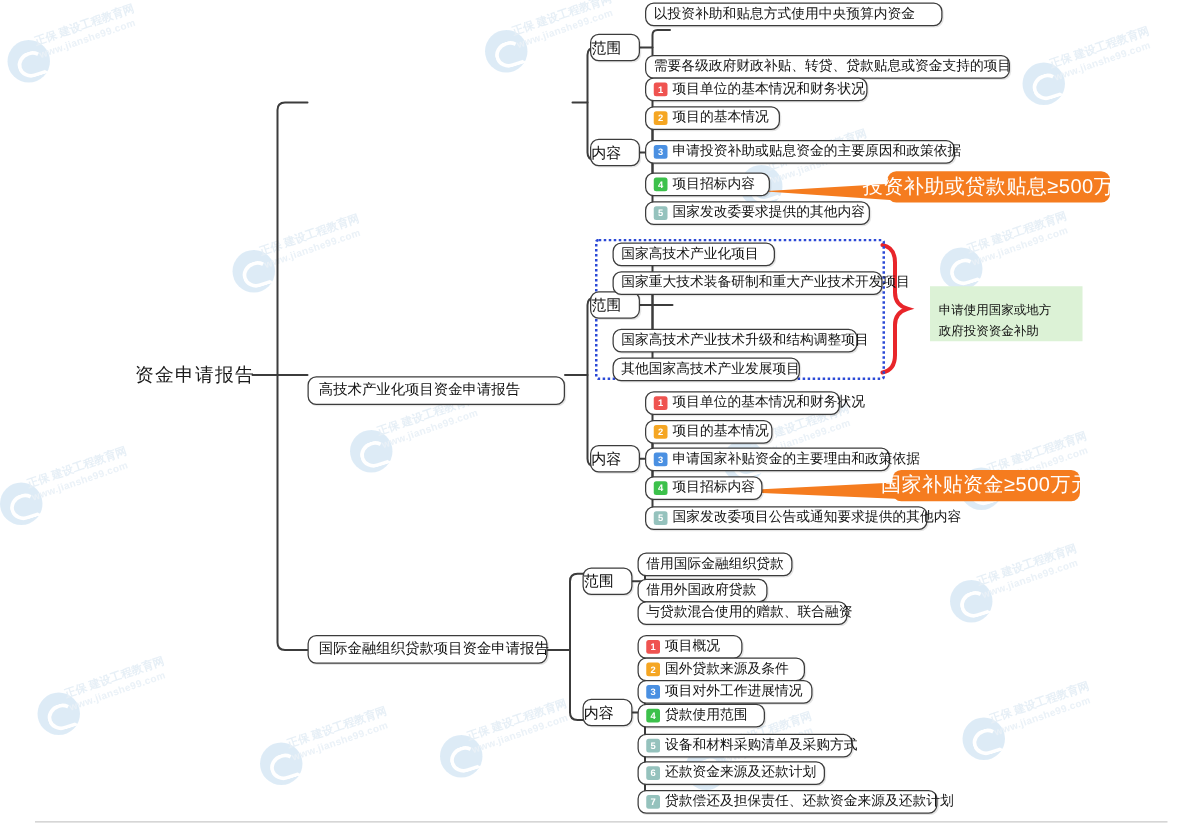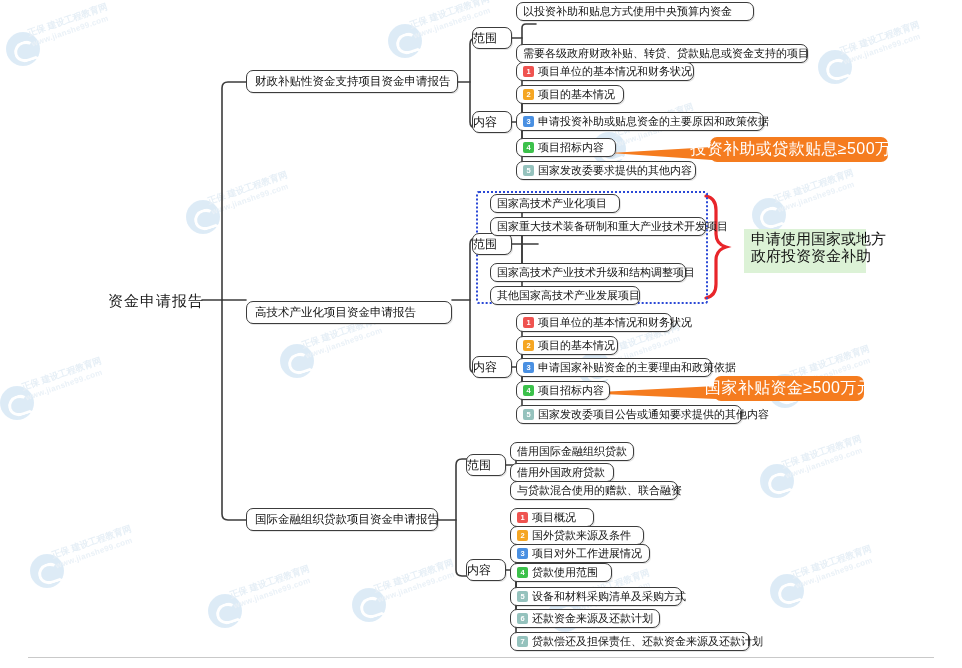--- a/index.html
+++ b/index.html
@@ -87,22 +87,22 @@
     color:#ffffff;
     border-radius:7px;
     font-size:16px;
     display:flex;align-items:center;justify-content:center;
     padding:0 10px;white-space:nowrap;
     letter-spacing:.4px;
   }
   .note-green{
     position:absolute;box-sizing:border-box;
     background:#dcf2d6;color:#111111;
-    font-size:15px;line-height:17px;
-    padding:1px 7px;white-space:nowrap;
+    font-size:10px;line-height:17px;
+    padding:11px 7px;white-space:nowrap;
   }
 
   .hr{position:absolute;left:28px;top:657px;width:906px;height:1px;background:#c9c9c9;}
 </style>
 </head>
 <body>
 
 <div id="canvas">
 
   <div class="wm" style="left:6px;top:18px;">
@@ -278,23 +278,20 @@
       <path d="M580,393 L716,386 L716,399 Z" fill="#f57c1f"></path>
     </g>
   </svg>
 
   <div class="dotgroup" style="left:476px;top:191px;width:232px;height:113px;"></div>
 
   <div class="node plain root" style="left:108px;top:288px;width:96px;height:24px;">
     <span>资金申请报告</span>
   </div>
 
-  <div class="node branch" style="left:246px;top:70px;width:212px;height:23px;">
-    <span>财政补贴性资金支持项目资金申请报告</span>
-  </div>
 
   <div class="node cat" style="left:472px;top:27px;width:40px;height:22px;">
     <span>范围</span>
   </div>
   <div class="node cat" style="left:472px;top:111px;width:40px;height:22px;">
     <span>内容</span>
   </div>
 
   <div class="node leaf" style="left:516px;top:2px;width:238px;height:19px;">
     <span>以投资补助和贴息方式使用中央预算内资金</span>

